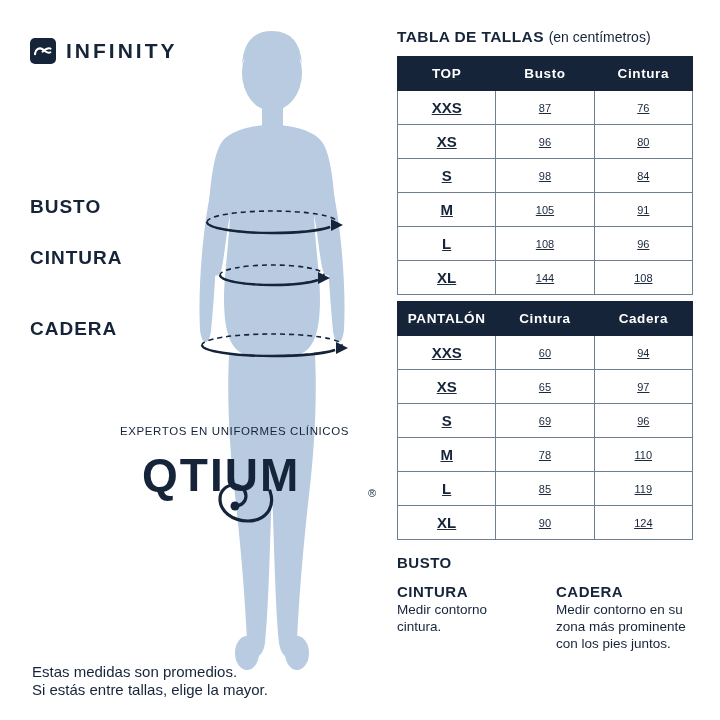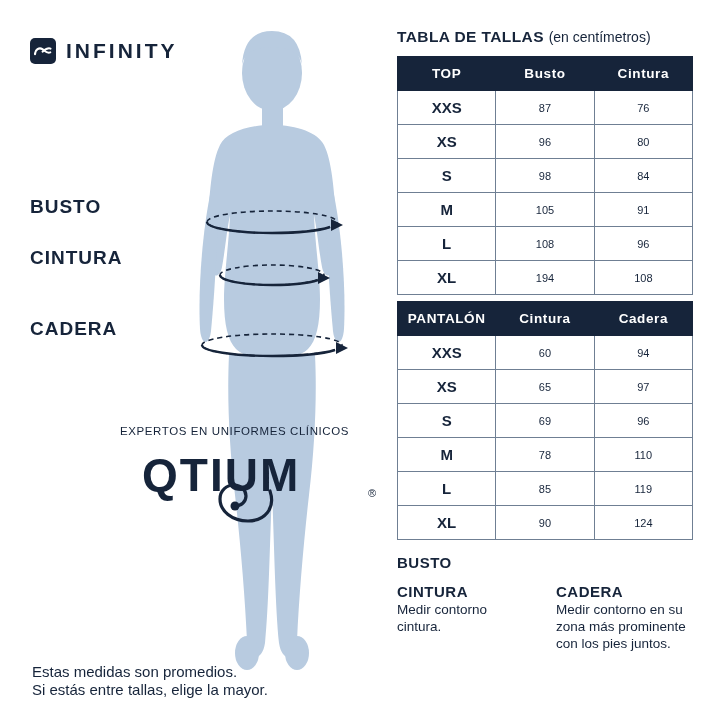--- a/index.html
+++ b/index.html
@@ -121,20 +121,21 @@
   .table-title .sub {
     font-weight: normal;
     font-size: 14px;
     letter-spacing: 0;
   }
 
   table.size-table {
     border-collapse: collapse;
     width: 296px;
     table-layout: fixed;
+    text-decoration: underline;
   }
   table.size-table td, table.size-table th {
     border: 1px solid #6f7f93;
     height: 33px;
     text-align: center;
     font-size: 15px;
     color: #16243a;
     font-weight: bold;
     padding: 0;
   }
@@ -307,21 +308,21 @@
           <td class="val">105</td>
           <td class="val">91</td>
         </tr>
         <tr>
           <td class="sz">L</td>
           <td class="val">108</td>
           <td class="val">96</td>
         </tr>
         <tr>
           <td class="sz">XL</td>
-          <td class="val">194</td>
+          <td class="val">144</td>
           <td class="val">108</td>
         </tr>
       </tbody>
     </table>
 
     <div class="table-gap"></div>
 
     <table class="size-table">
       <thead>
         <tr>

